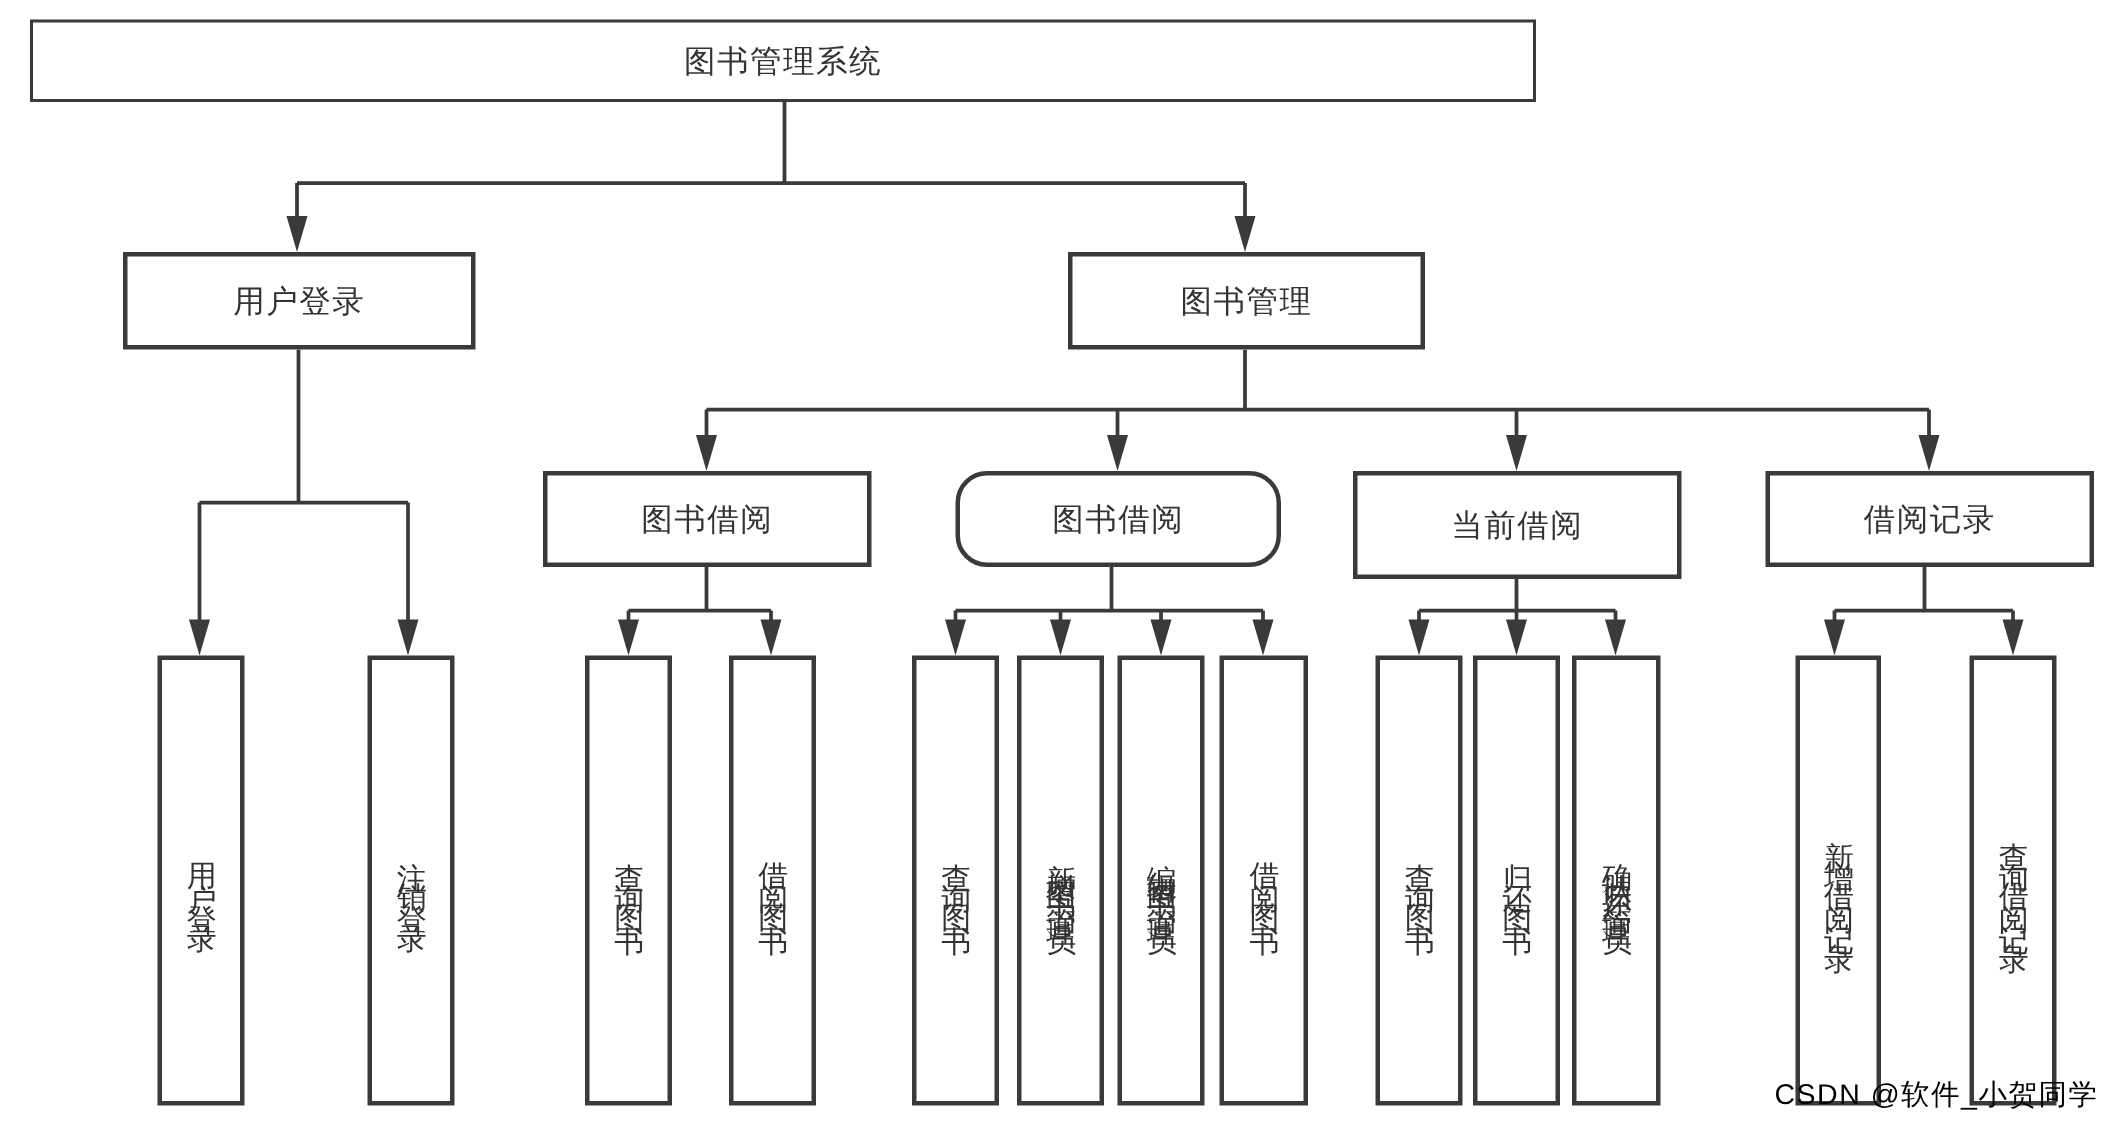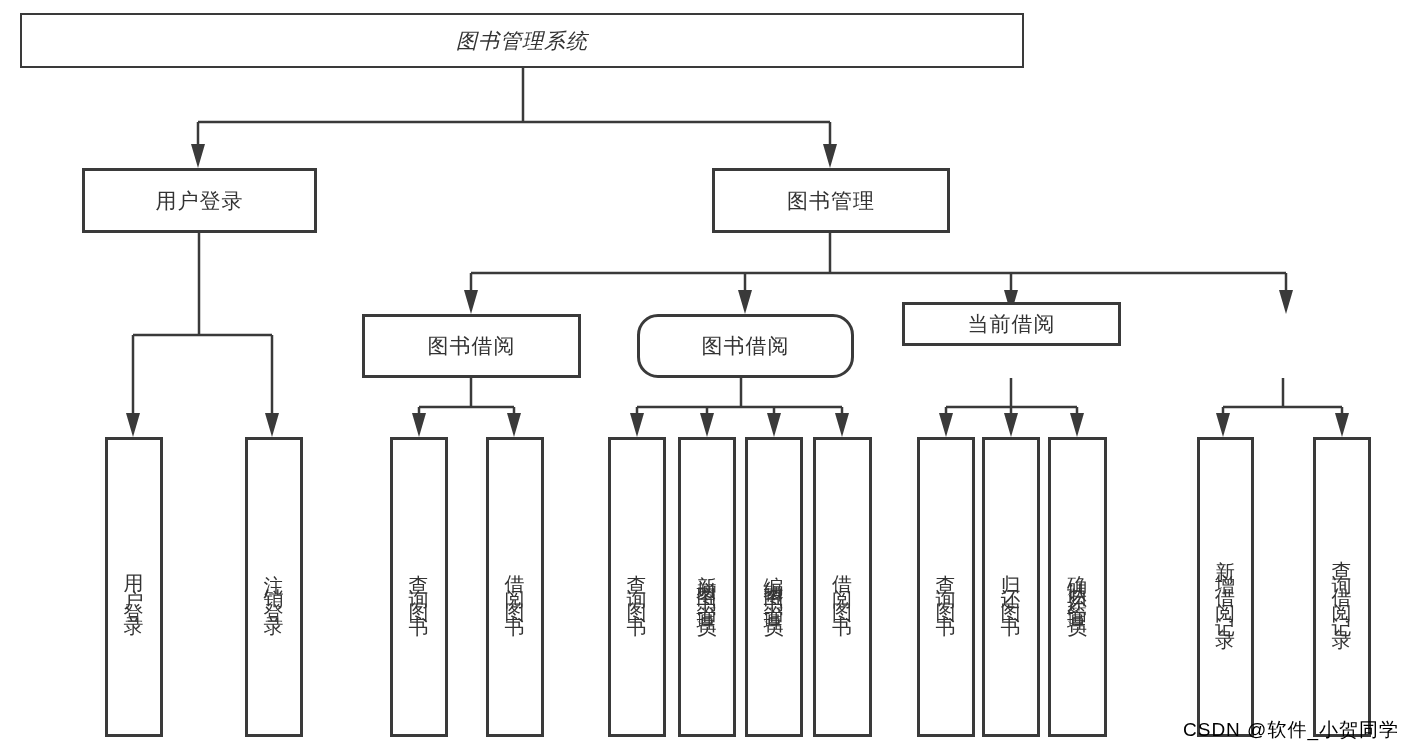--- a/index.html
+++ b/index.html
@@ -13,21 +13,21 @@
   .node{
     position:absolute;
     background:#ffffff;
     border:3px solid #3a3a3a;
     box-sizing:border-box;
     display:flex;align-items:center;justify-content:center;
     color:#333333;
     z-index:2;
   }
   .hnode{font-size:21px;letter-spacing:1px;white-space:nowrap;}
-  .root{border-width:2px;font-style:italic;}
+  .root{border-width:2px;}
   .vnode{
     writing-mode:vertical-rl;
     text-orientation:mixed;
     font-size:20px;
   }
   .vnode .vtext{letter-spacing:14px;line-height:1;}
   .vnode.dense .vtext{letter-spacing:6px;}
   #wires{position:absolute;left:0;top:0;z-index:1;}
   #watermark{
     position:absolute;
@@ -120,22 +120,25 @@
   <div class="node hnode" style="left:712px;top:168px;width:238px;height:65px;">
     <span>图书管理</span>
   </div>
 
   <div class="node hnode" style="left:362px;top:314px;width:219px;height:64px;">
     <span>图书借阅</span>
   </div>
   <div class="node hnode" style="left:637px;top:314px;width:217px;height:64px;border-radius:21px;">
     <span>图书借阅</span>
   </div>
-  <div class="node hnode" style="left:902px;top:302px;width:219px;height:44px;justify-content:center;">
+  <div class="node hnode" style="left:902px;top:314px;width:219px;height:72px;justify-content:center;">
     <span>当前借阅</span>
+  </div>
+  <div class="node hnode" style="left:1177px;top:314px;width:219px;height:64px;">
+    <span>借阅记录</span>
   </div>
 
   <div class="node vnode" style="left:105px;top:437px;width:58px;height:300px;">
     <span class="vtext">用户登录</span>
   </div>
   <div class="node vnode" style="left:245px;top:437px;width:58px;height:300px;">
     <span class="vtext">注销登录</span>
   </div>
 
   <div class="node vnode" style="left:390px;top:437px;width:58px;height:300px;">

